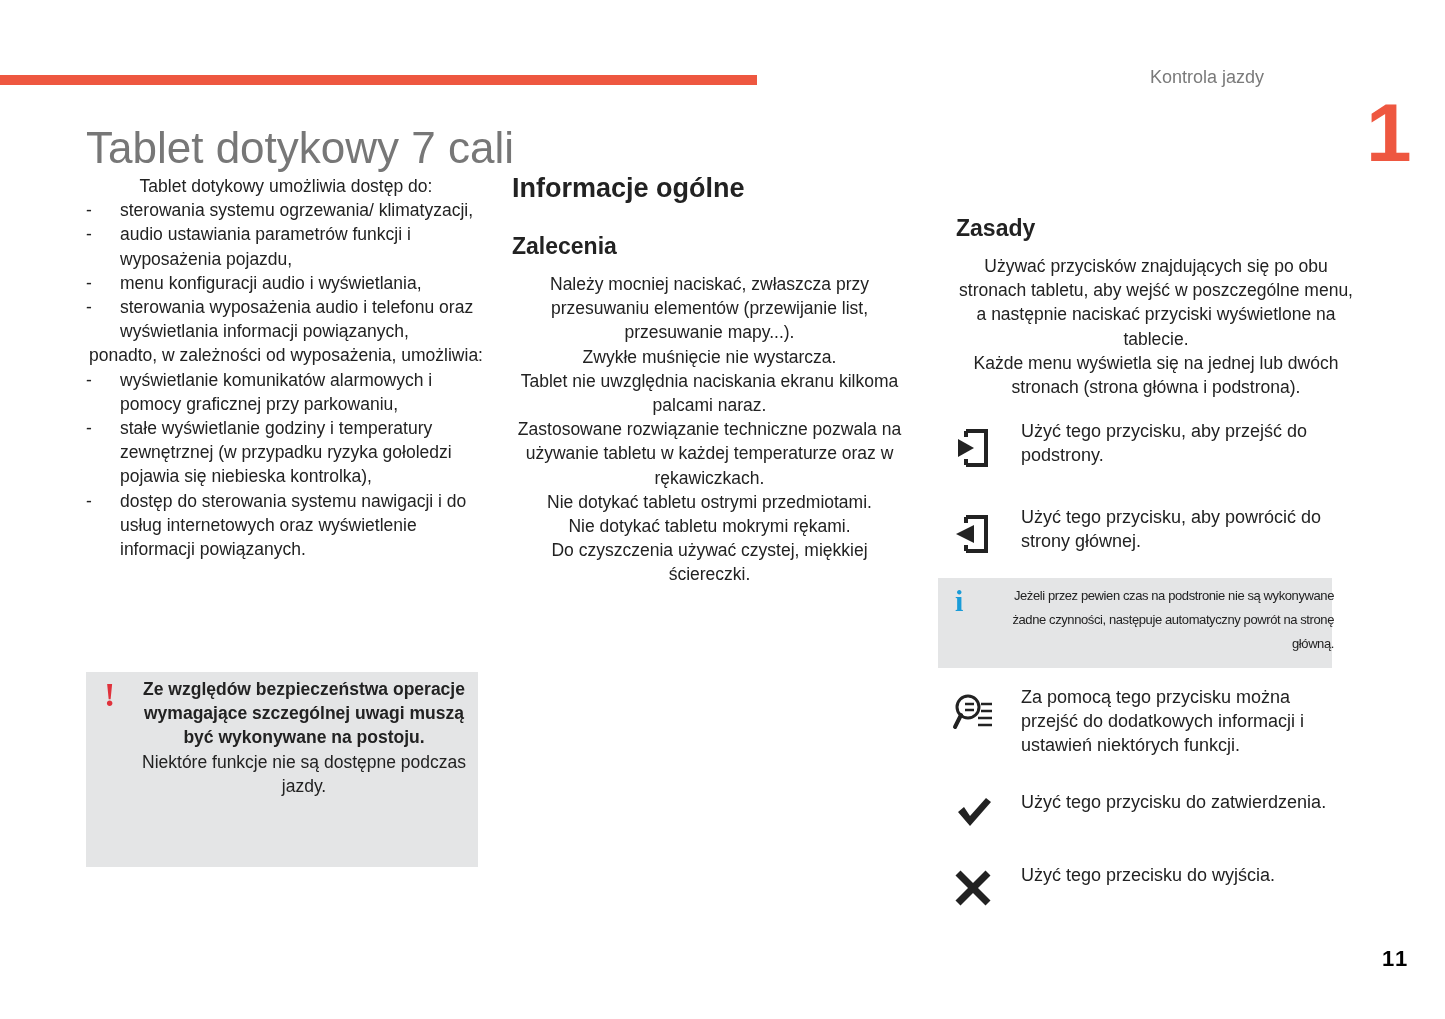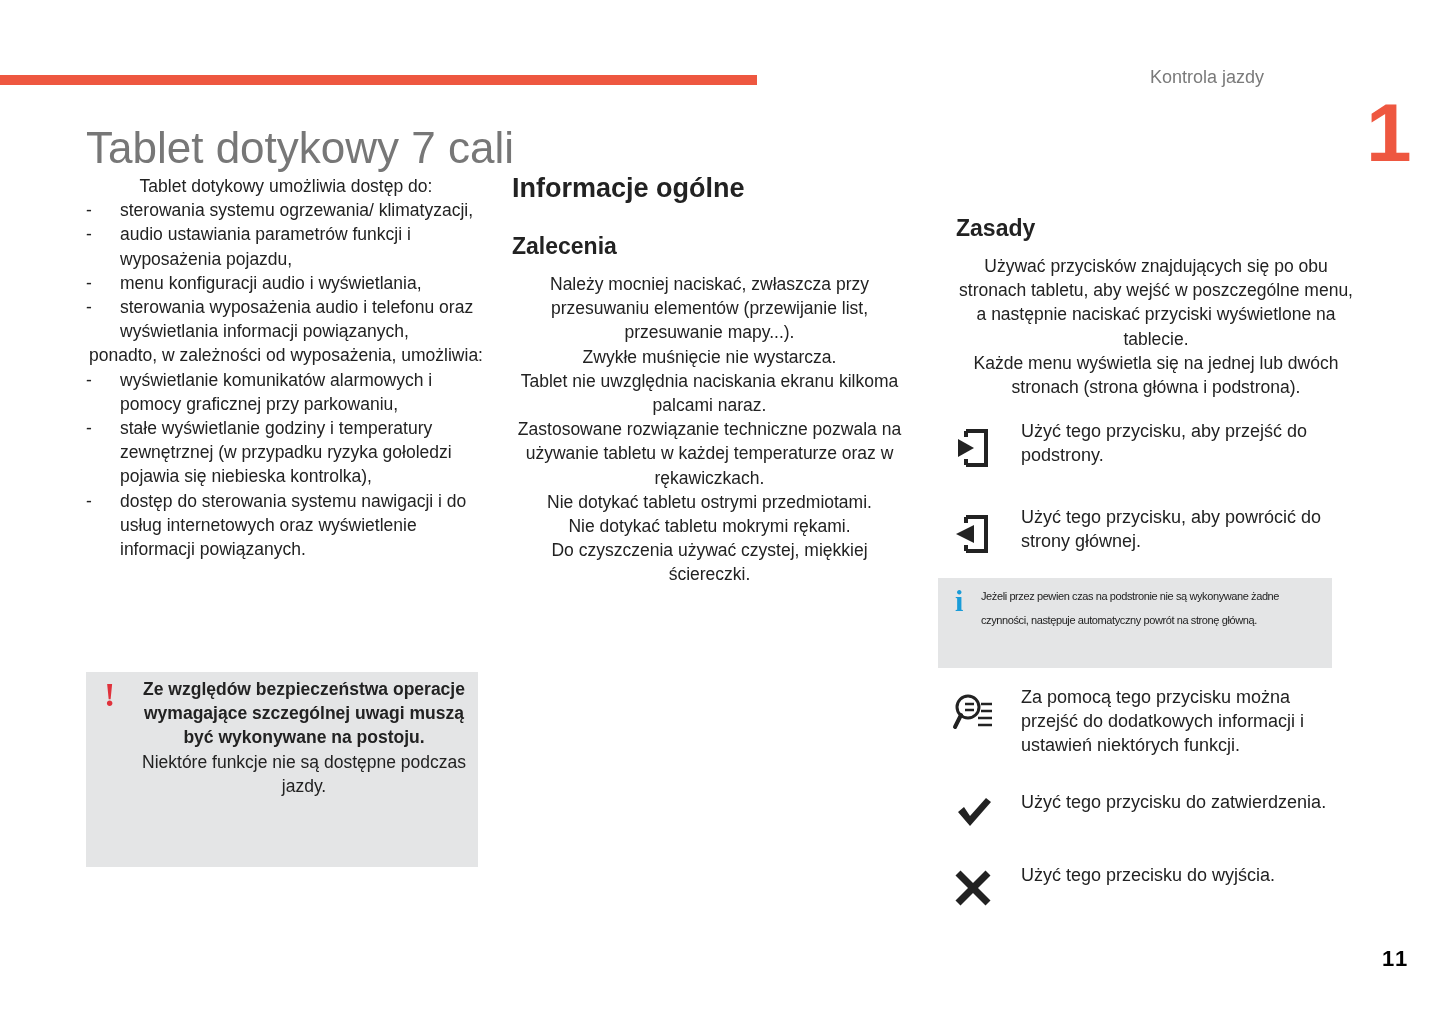--- a/index.html
+++ b/index.html
@@ -28,21 +28,21 @@
       position: absolute; left: 86px; top: 672px; width: 392px; height: 195px; background: #e4e5e6;
     }
     .warning-box .mark { position: absolute; left: 18px; top: 4px; font-size: 34px; font-weight: bold; color: #e0323c; font-family: "Liberation Serif", serif; }
     .warning-box .text { position: absolute; left: 53px; top: 5px; width: 330px; font-size: 17.5px; line-height: 24.2px; }
     .warning-box .bold { font-weight: bold; }
     .icon-row { position: absolute; left: 938px; width: 400px; }
     .icon-row .ic { position: absolute; left: 14px; width: 44px; height: 44px; }
     .icon-row .txt { position: absolute; left: 83px; top: 0; width: 320px; font-size: 18px; line-height: 24.2px; }
     .info-box { position: absolute; left: 938px; top: 578px; width: 394px; height: 90px; background: #e4e5e6; }
     .info-box .ico { position: absolute; left: 17px; top: 6px; font-size: 30px; font-weight: bold; color: #1a9cd8; font-family: "Liberation Serif", serif; }
-    .info-box .text { position: absolute; left: 43px; top: 6px; width: 335px; font-size: 11px; line-height: 24.2px; letter-spacing: -0.4px; }
+    .info-box .text { position: absolute; left: 61px; top: 6px; width: 335px; font-size: 13px; line-height: 24.2px; letter-spacing: -0.4px; text-align: right; }
     .page-number { position: absolute; left: 1382px; top: 946px; font-size: 22px; font-weight: bold; color: #000000; letter-spacing: 2px; }
   </style>
 </head>
 <body>
 
 <div class="top-bar"></div>
 <div class="section-name">Kontrola jazdy</div>
 <div class="chapter-num">1</div>
 
 <h1 class="page-title">Tablet dotykowy 7 cali</h1>

